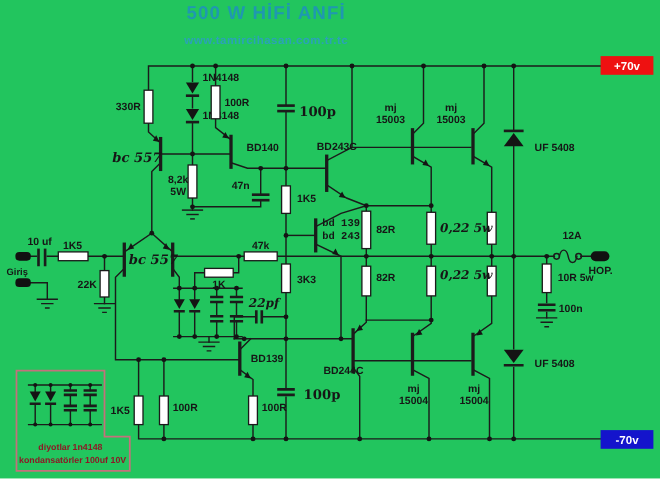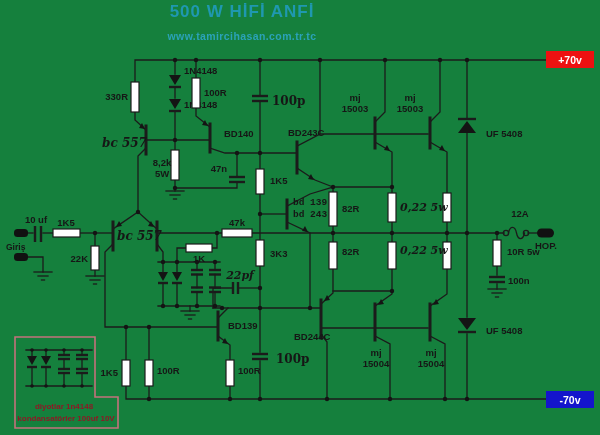--- a/index.html
+++ b/index.html
@@ -1,16 +1,16 @@
 <!DOCTYPE html>
 <html><head>
 <meta charset="utf-8">
 <style>
   html,body{margin:0;padding:0;background:#fdfdfa;}
-  .stage{position:relative;width:600px;height:435px;background:#15803d;overflow:hidden;
+  .stage{position:relative;width:600px;height:435px;background:#22c55e;overflow:hidden;
          font-family:"Liberation Sans",sans-serif;}
   svg{display:block}
   .w{stroke:#1b1b1b;stroke-width:1.3;fill:none;stroke-linecap:square;}
   .bar{stroke-width:3;}
   .res{fill:#ffffff;stroke:#1b1b1b;stroke-width:1.2;}
   .cap{stroke:#1b1b1b;stroke-width:2.4;fill:none;stroke-linecap:butt;}
   .dot{fill:#141414;}
   .tri{fill:#141414;stroke:none;}
   .term{fill:#111111;}
   text{fill:#161616;}

